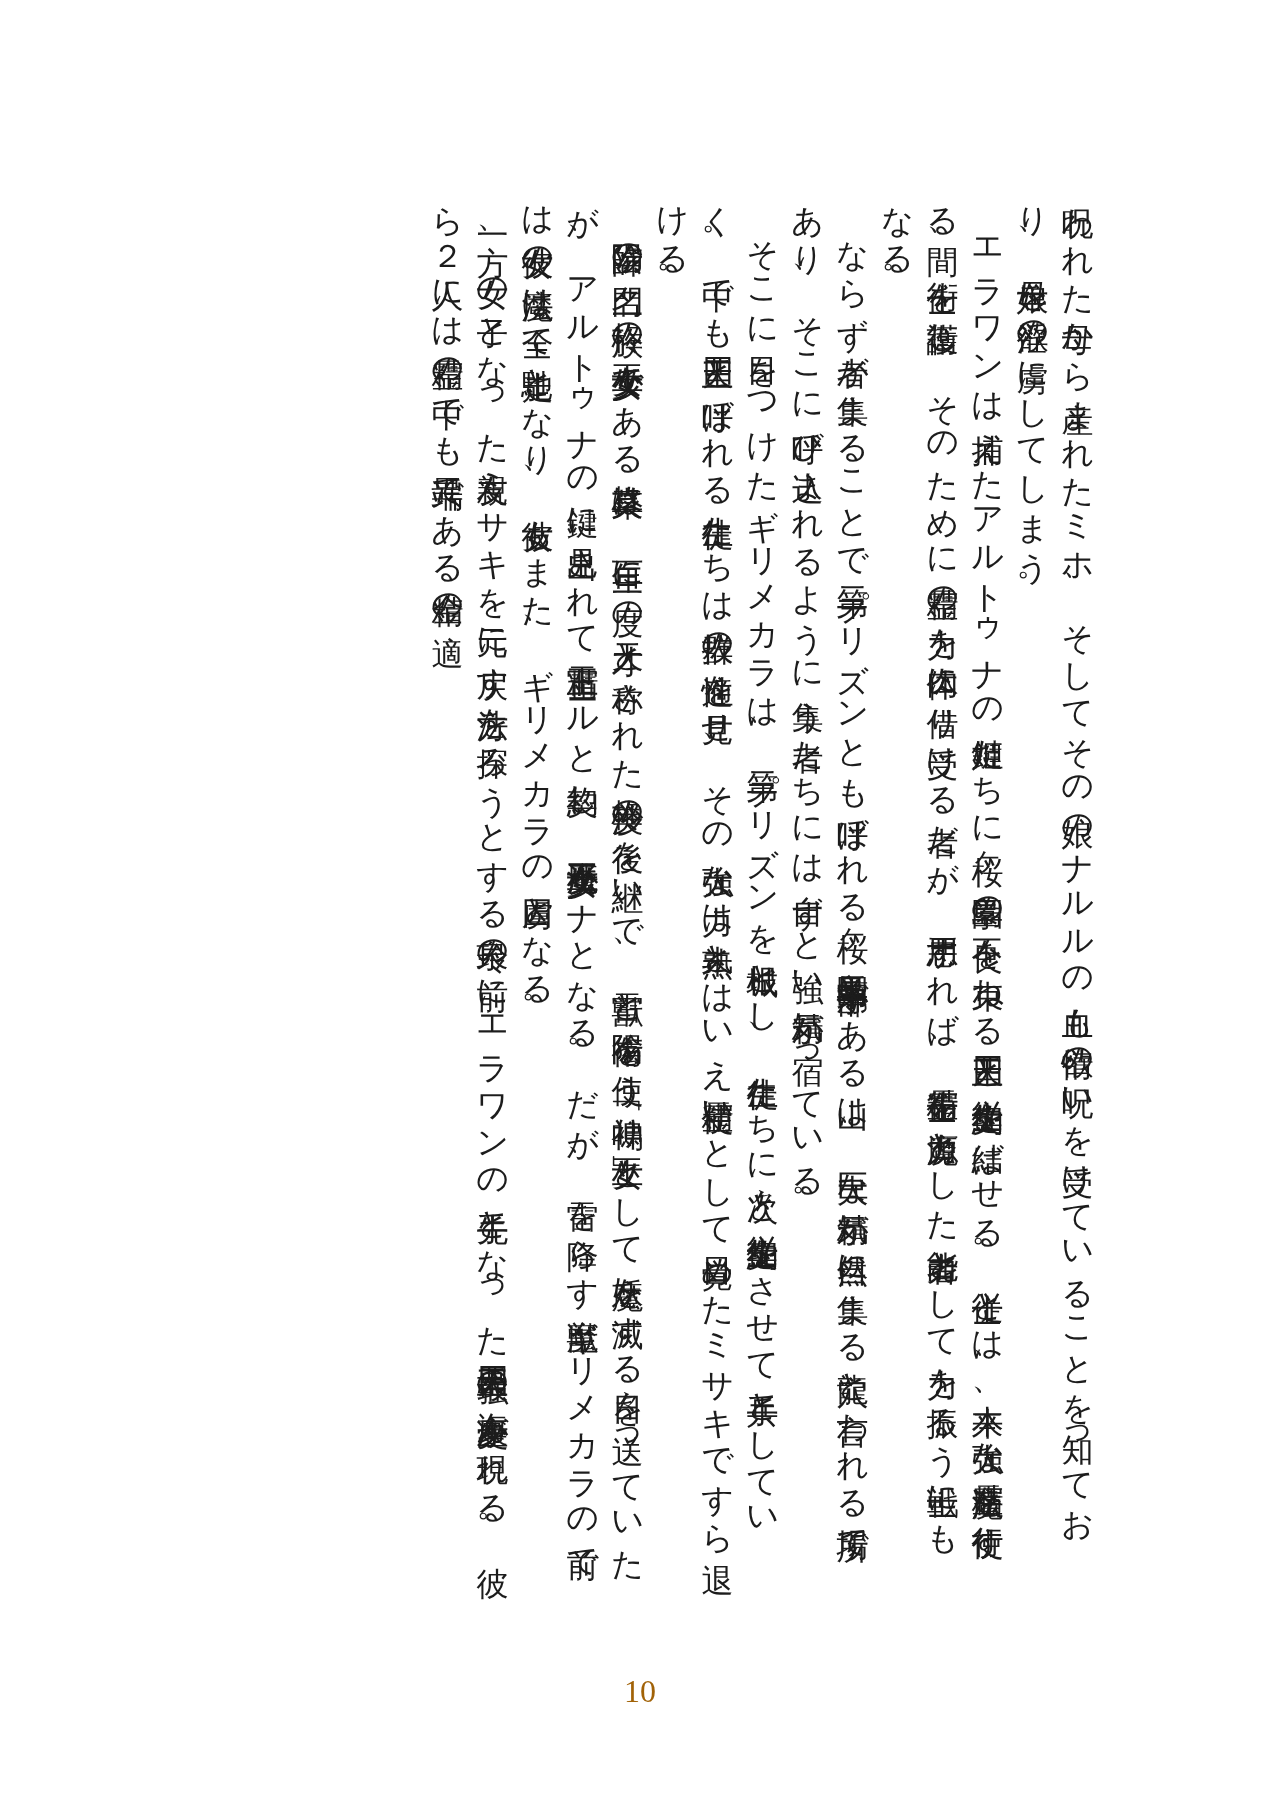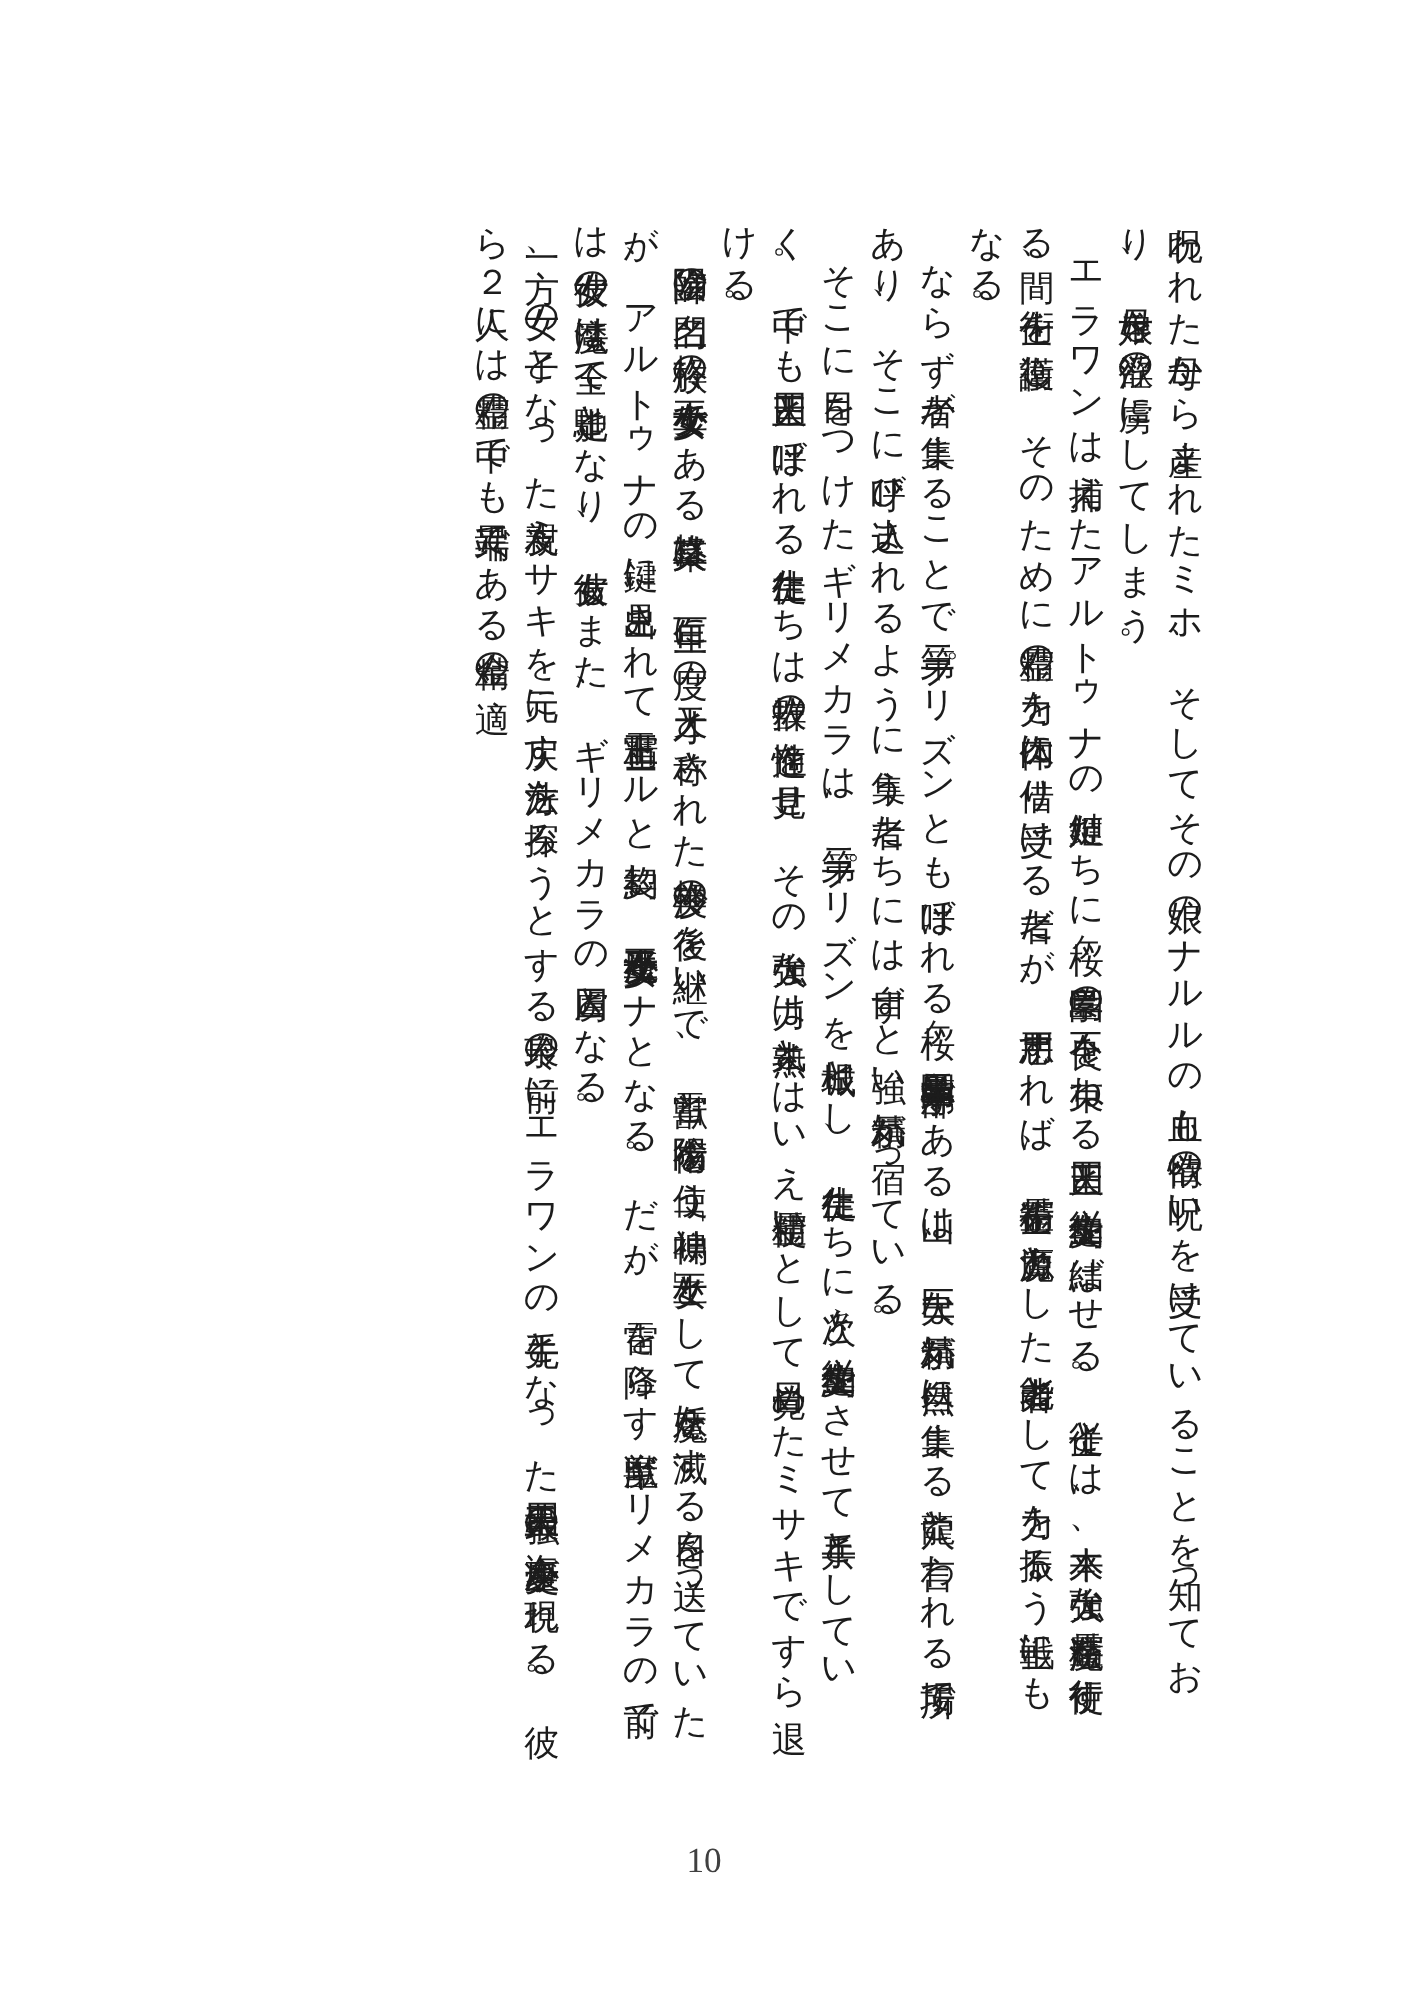--- a/index.html
+++ b/index.html
@@ -45,21 +45,21 @@
   }
   .page-number {
     position: absolute;
     top: 1675px;
     left: 0;
     width: 1280px;
     text-align: center;
     font-family: "Liberation Serif", serif;
     font-size: 32px;
     line-height: 32px;
-    color: #404040;
+    color: #a16207;
   }
 </style>
 </head>
 <body>
 
 <div class="page">
 
   <main class="text-block">
     <p>呪われた母から産まれたミホ、そしてその娘のナルルの血も情欲の呪いを受けていることを知っており、母娘を淫欲の虜にしてしまう。</p>
     <p class="indent">エラワンは捕えたアルトゥナの鍵姫たちに桜ヶ島学園の不良を束ねる四天王と従士契約を結ばせる。従士とは、本来、強大な精霊魔法を行使する間、術士を護衛し、そのために精霊の力を肉体に借り受ける者だが、悪用すれば、精霊術士を魔力源とした能力者として力を振るう戦士にもなる。</p>

